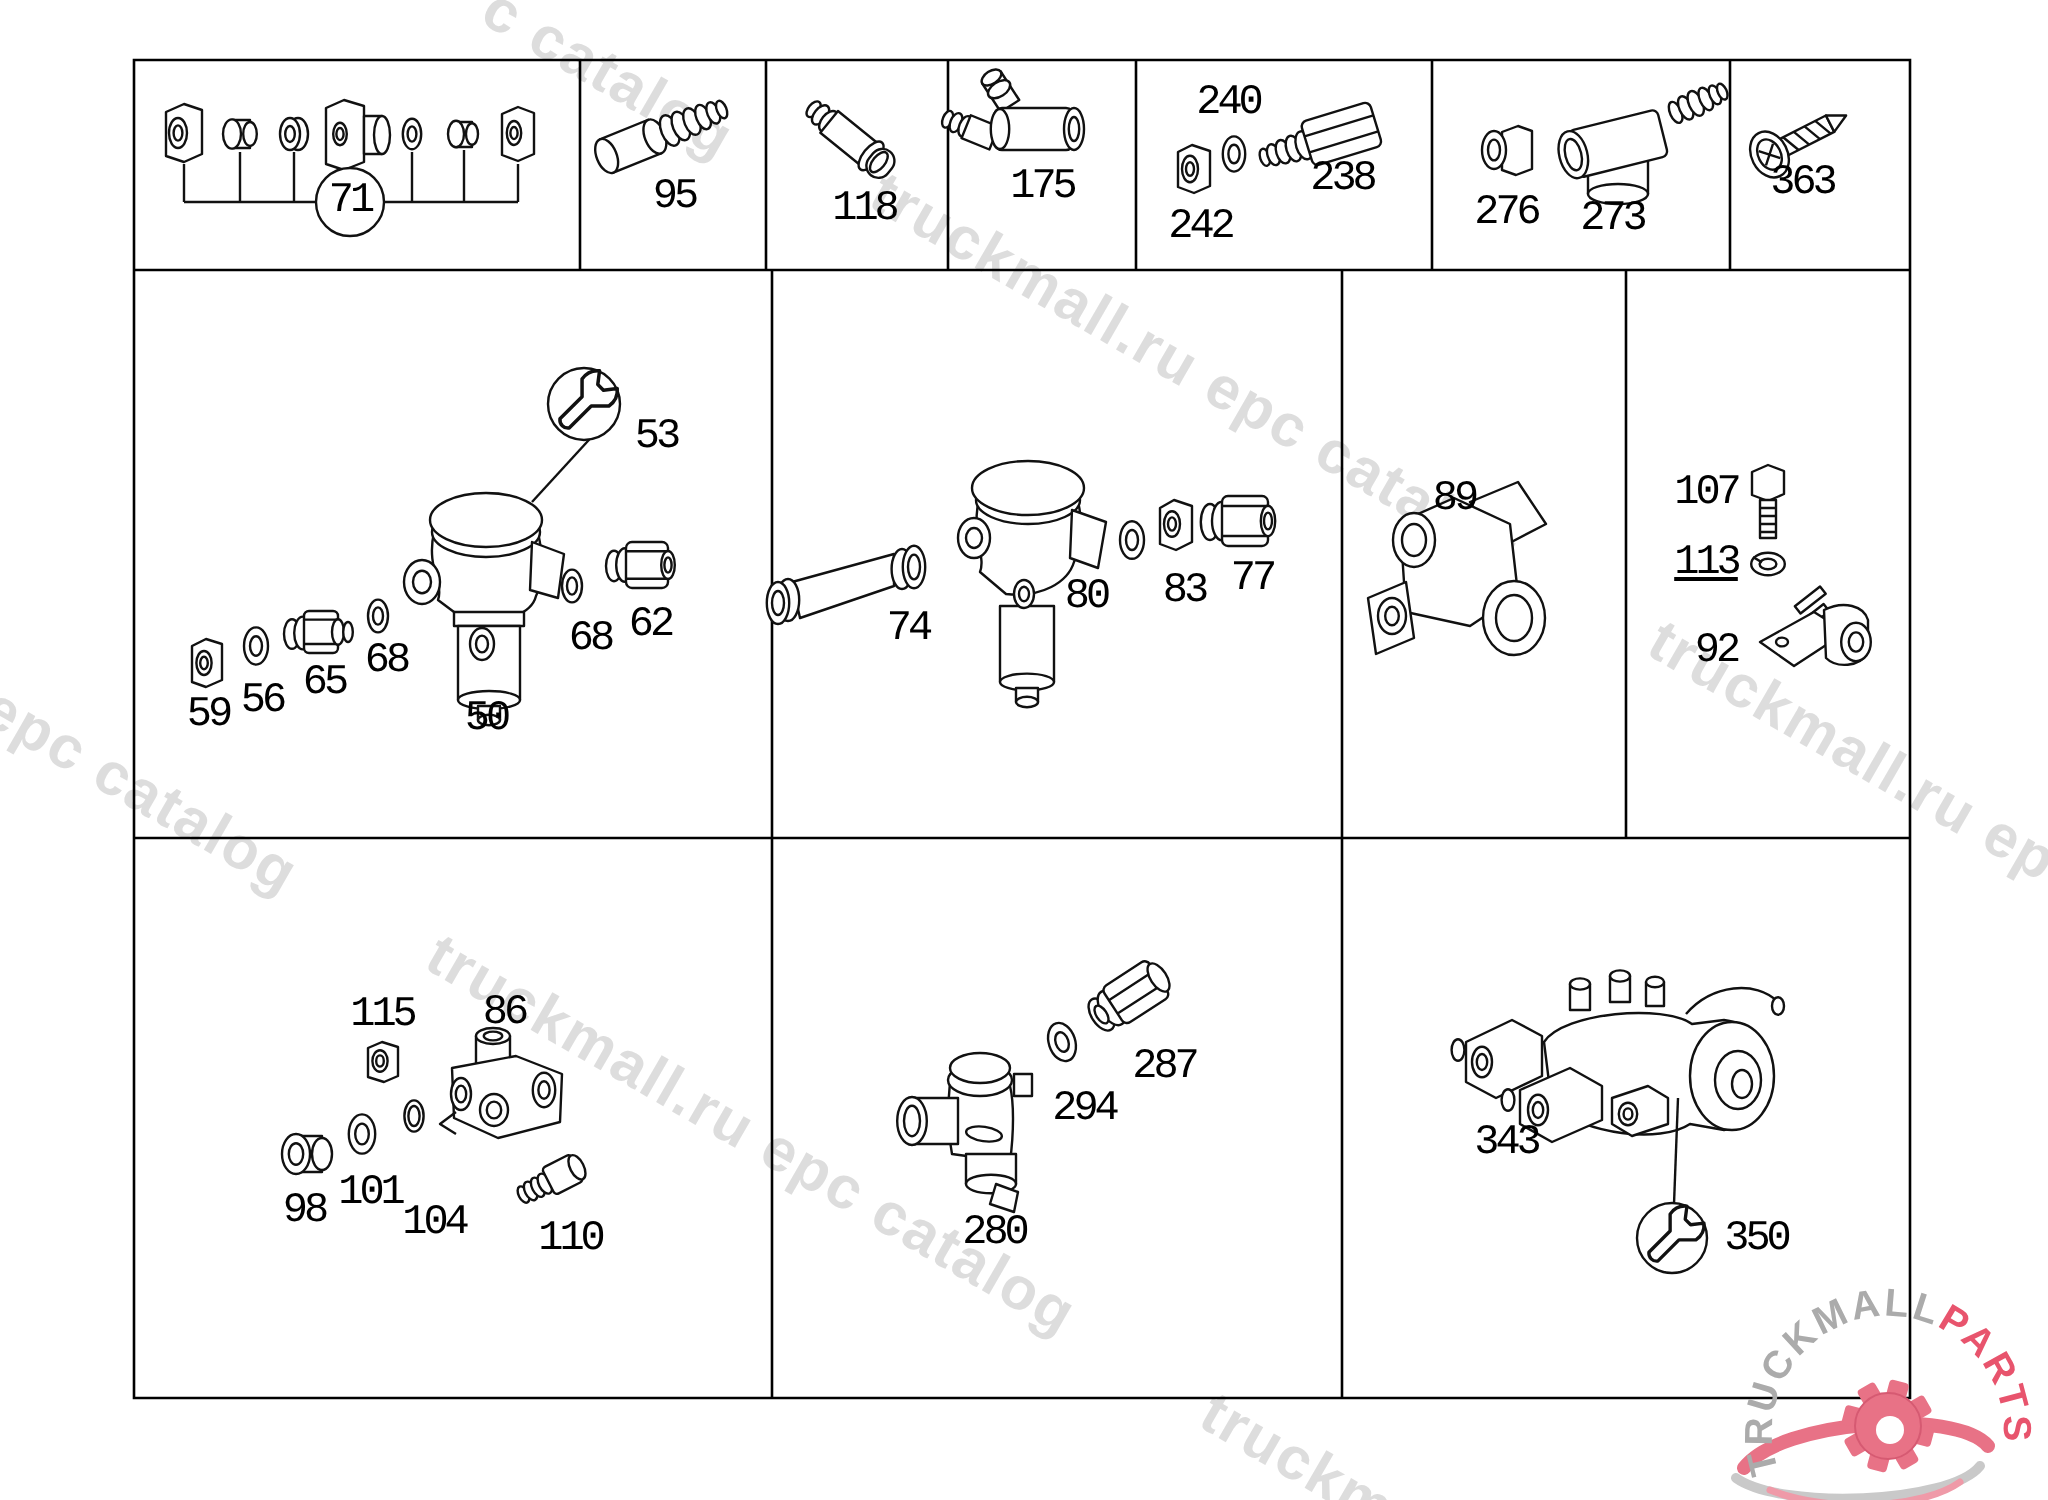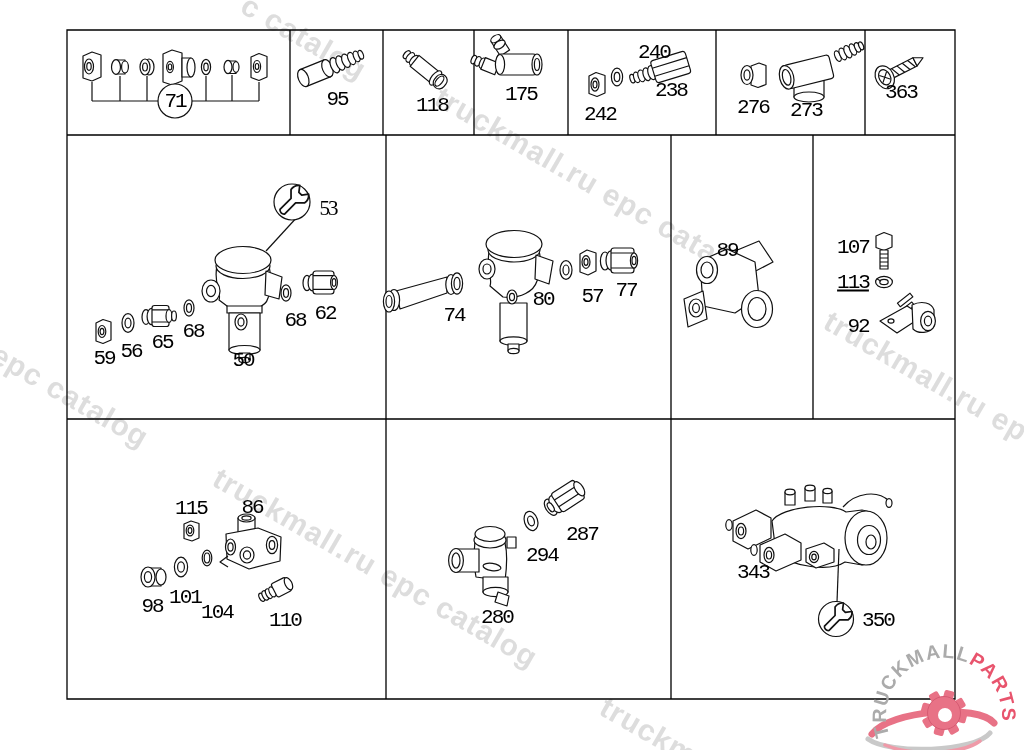--- a/index.html
+++ b/index.html
@@ -420,37 +420,37 @@
       </textPath>
     </text>
   </g>
 </svg>
 
 <div id="label-layer">
     <div class="lbl" style="left: 175px; top: 101px;">71</div>
     <div class="lbl" style="left: 337px; top: 99px;">95</div>
     <div class="lbl" style="left: 432px; top: 105px;">118</div>
     <div class="lbl" style="left: 521px; top: 94px;">175</div>
-    <div class="lbl" style="left: 614px; top: 52px; margin-left: 40px;">240</div>
+    <div class="lbl" style="left: 614px; top: 52px;">240</div>
     <div class="lbl" style="left: 600px; top: 114px;">242</div>
     <div class="lbl" style="left: 671px; top: 90px;">238</div>
     <div class="lbl" style="left: 753px; top: 107px;">276</div>
     <div class="lbl" style="left: 806px; top: 110px;">273</div>
     <div class="lbl" style="left: 901px; top: 92px;">363</div>
-    <div class="lbl" style="left: 328px; top: 208px; font-family: Liberation Serif, serif;">53</div>
+    <div class="lbl" style="left: 328px; top: 219px;">53</div>
     <div class="lbl" style="left: 104px; top: 358px;">59</div>
     <div class="lbl" style="left: 131px; top: 351px;">56</div>
     <div class="lbl" style="left: 162px; top: 342px;">65</div>
     <div class="lbl" style="left: 193px; top: 331px;">68</div>
     <div class="lbl" style="left: 243px; top: 360px;">50</div>
     <div class="lbl" style="left: 295px; top: 320px;">68</div>
     <div class="lbl" style="left: 325px; top: 313px;">62</div>
     <div class="lbl" style="left: 454px; top: 315px; text-align: right;">74</div>
     <div class="lbl" style="left: 543px; top: 299px;">80</div>
-    <div class="lbl" style="left: 592px; top: 296px;">57</div>
+    <div class="lbl" style="left: 592px; top: 296px;">83</div>
     <div class="lbl" style="left: 626px; top: 290px;">77</div>
     <div class="lbl" style="left: 727px; top: 250px;">89</div>
     <div class="lbl" style="left: 853px; top: 247px;">107</div>
     <div class="lbl" style="left: 853px; top: 282px; text-decoration: underline;">113</div>
     <div class="lbl" style="left: 858px; top: 326px;">92</div>
     <div class="lbl" style="left: 191px; top: 508px;">115</div>
     <div class="lbl" style="left: 252px; top: 507px;">86</div>
     <div class="lbl" style="left: 152px; top: 606px;">98</div>
     <div class="lbl" style="left: 185px; top: 597px;">101</div>
     <div class="lbl" style="left: 217px; top: 587px; margin-top: 25px;">104</div>

